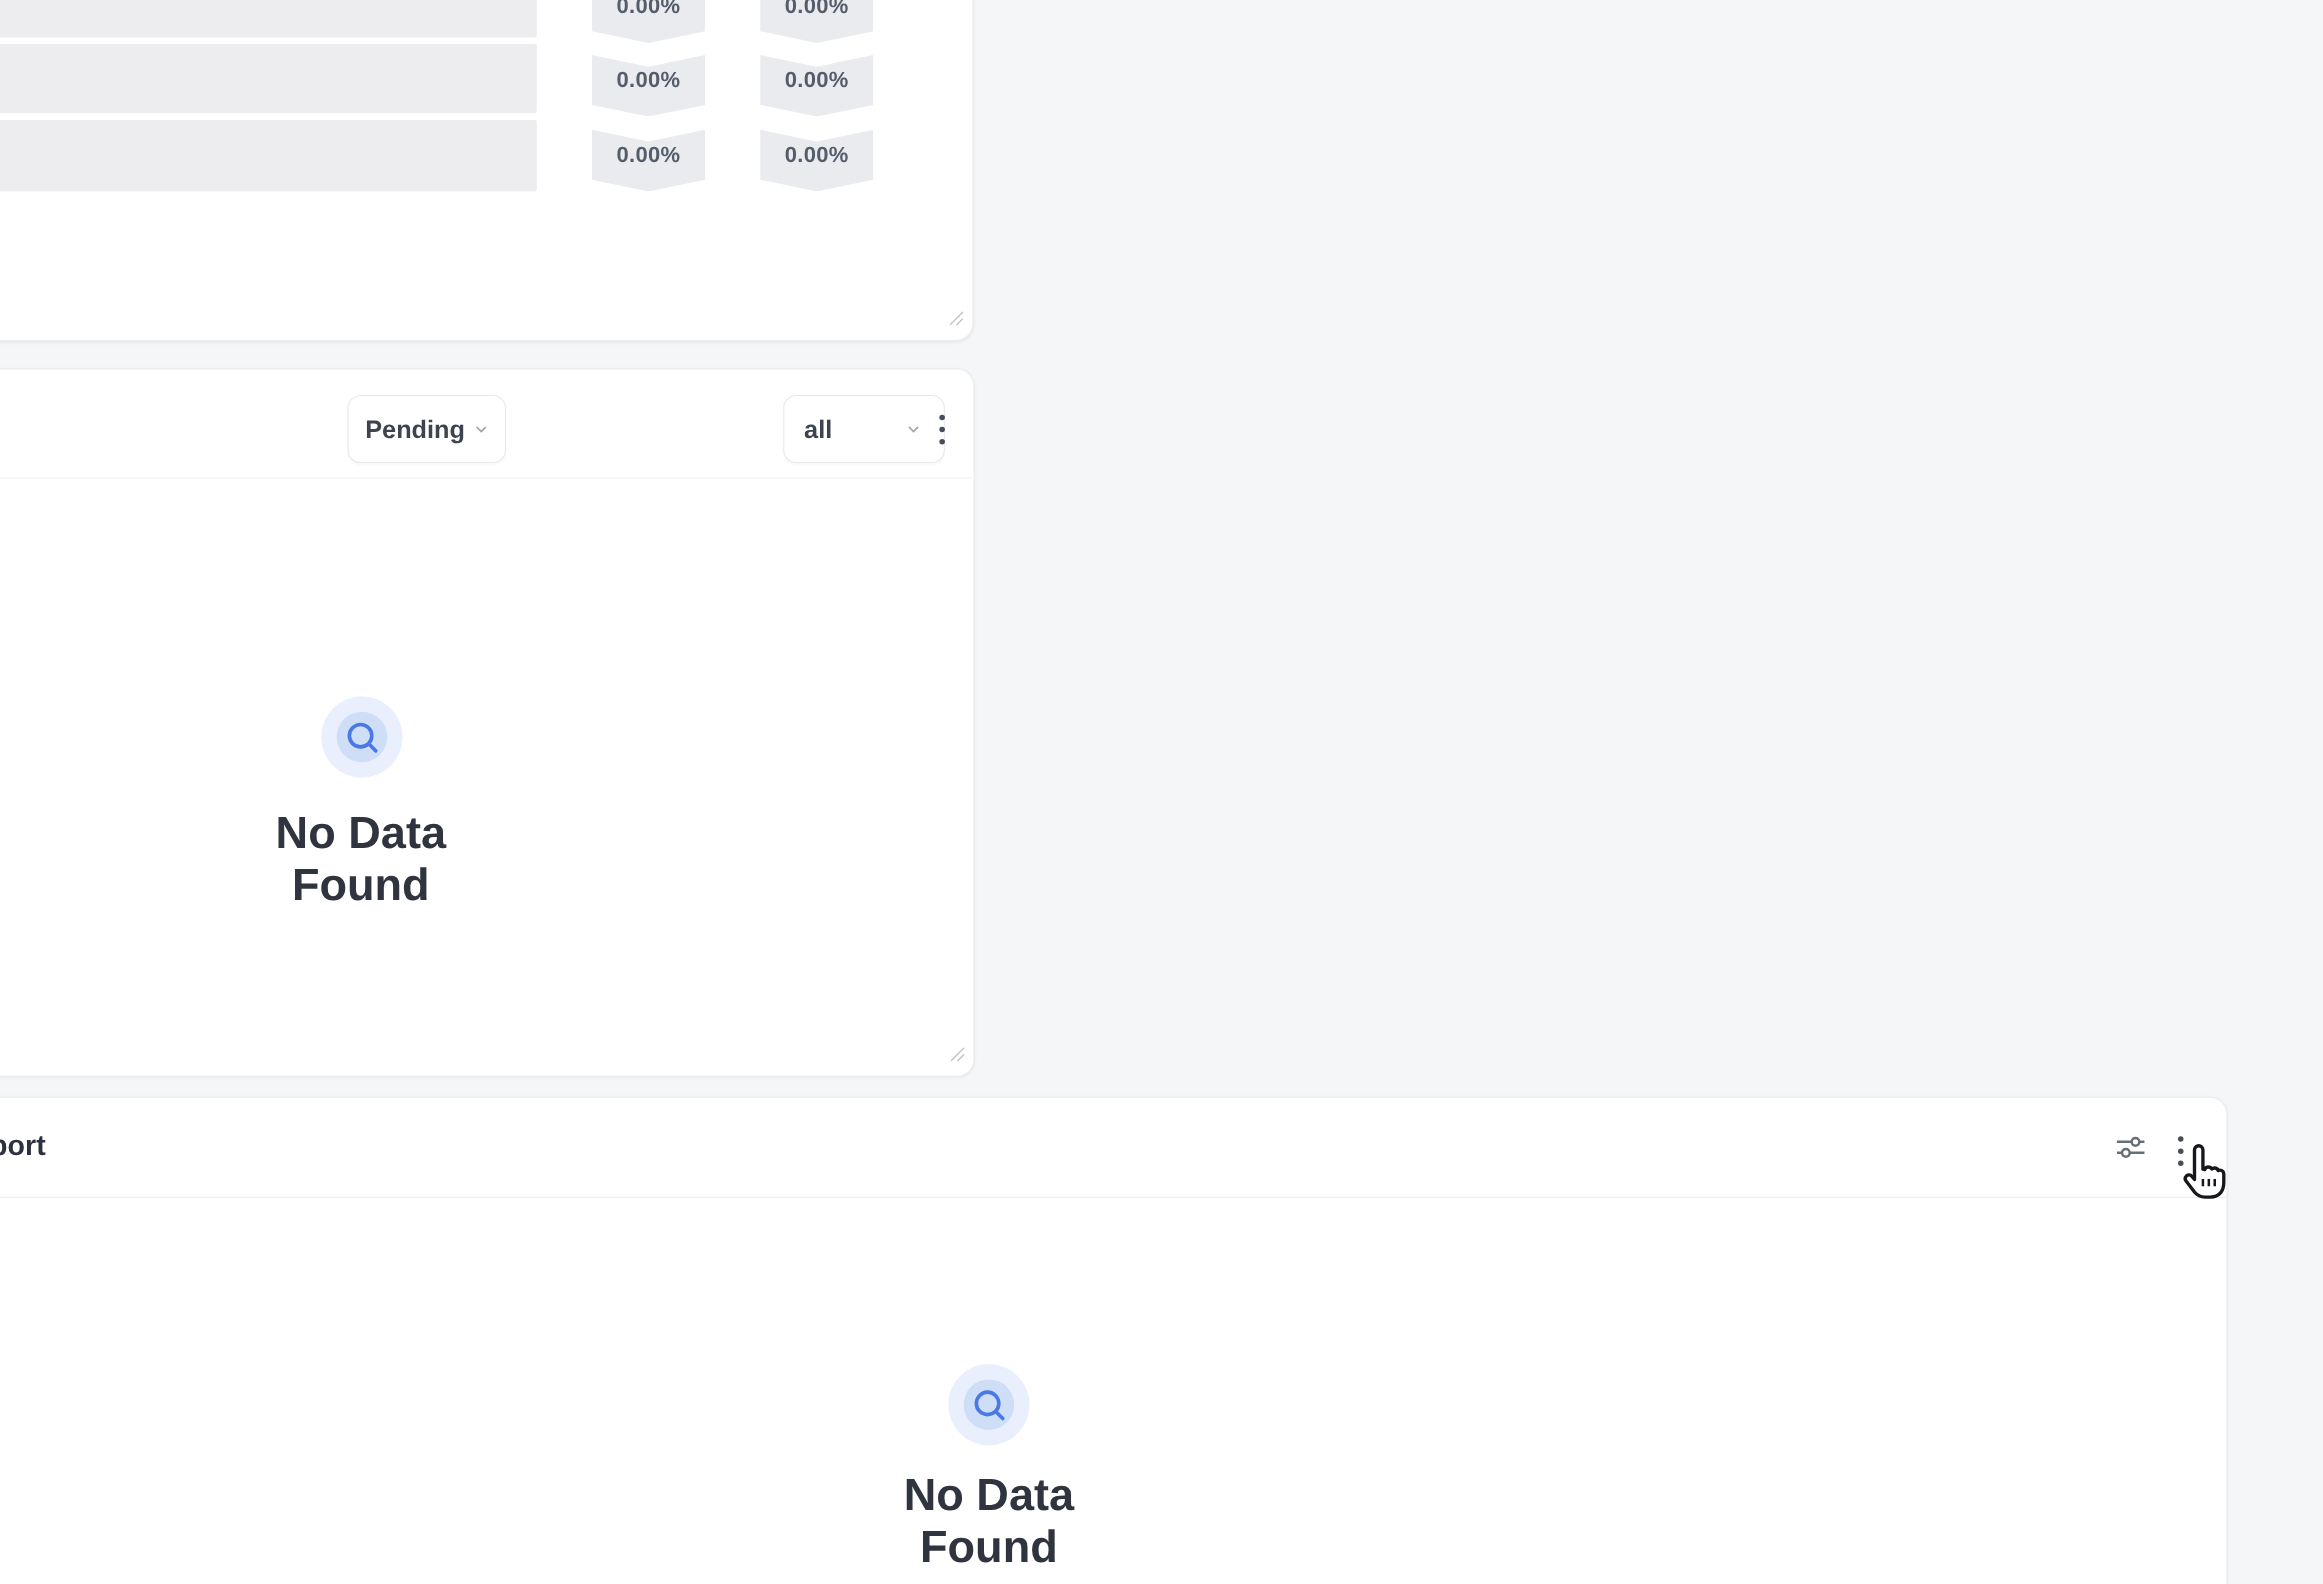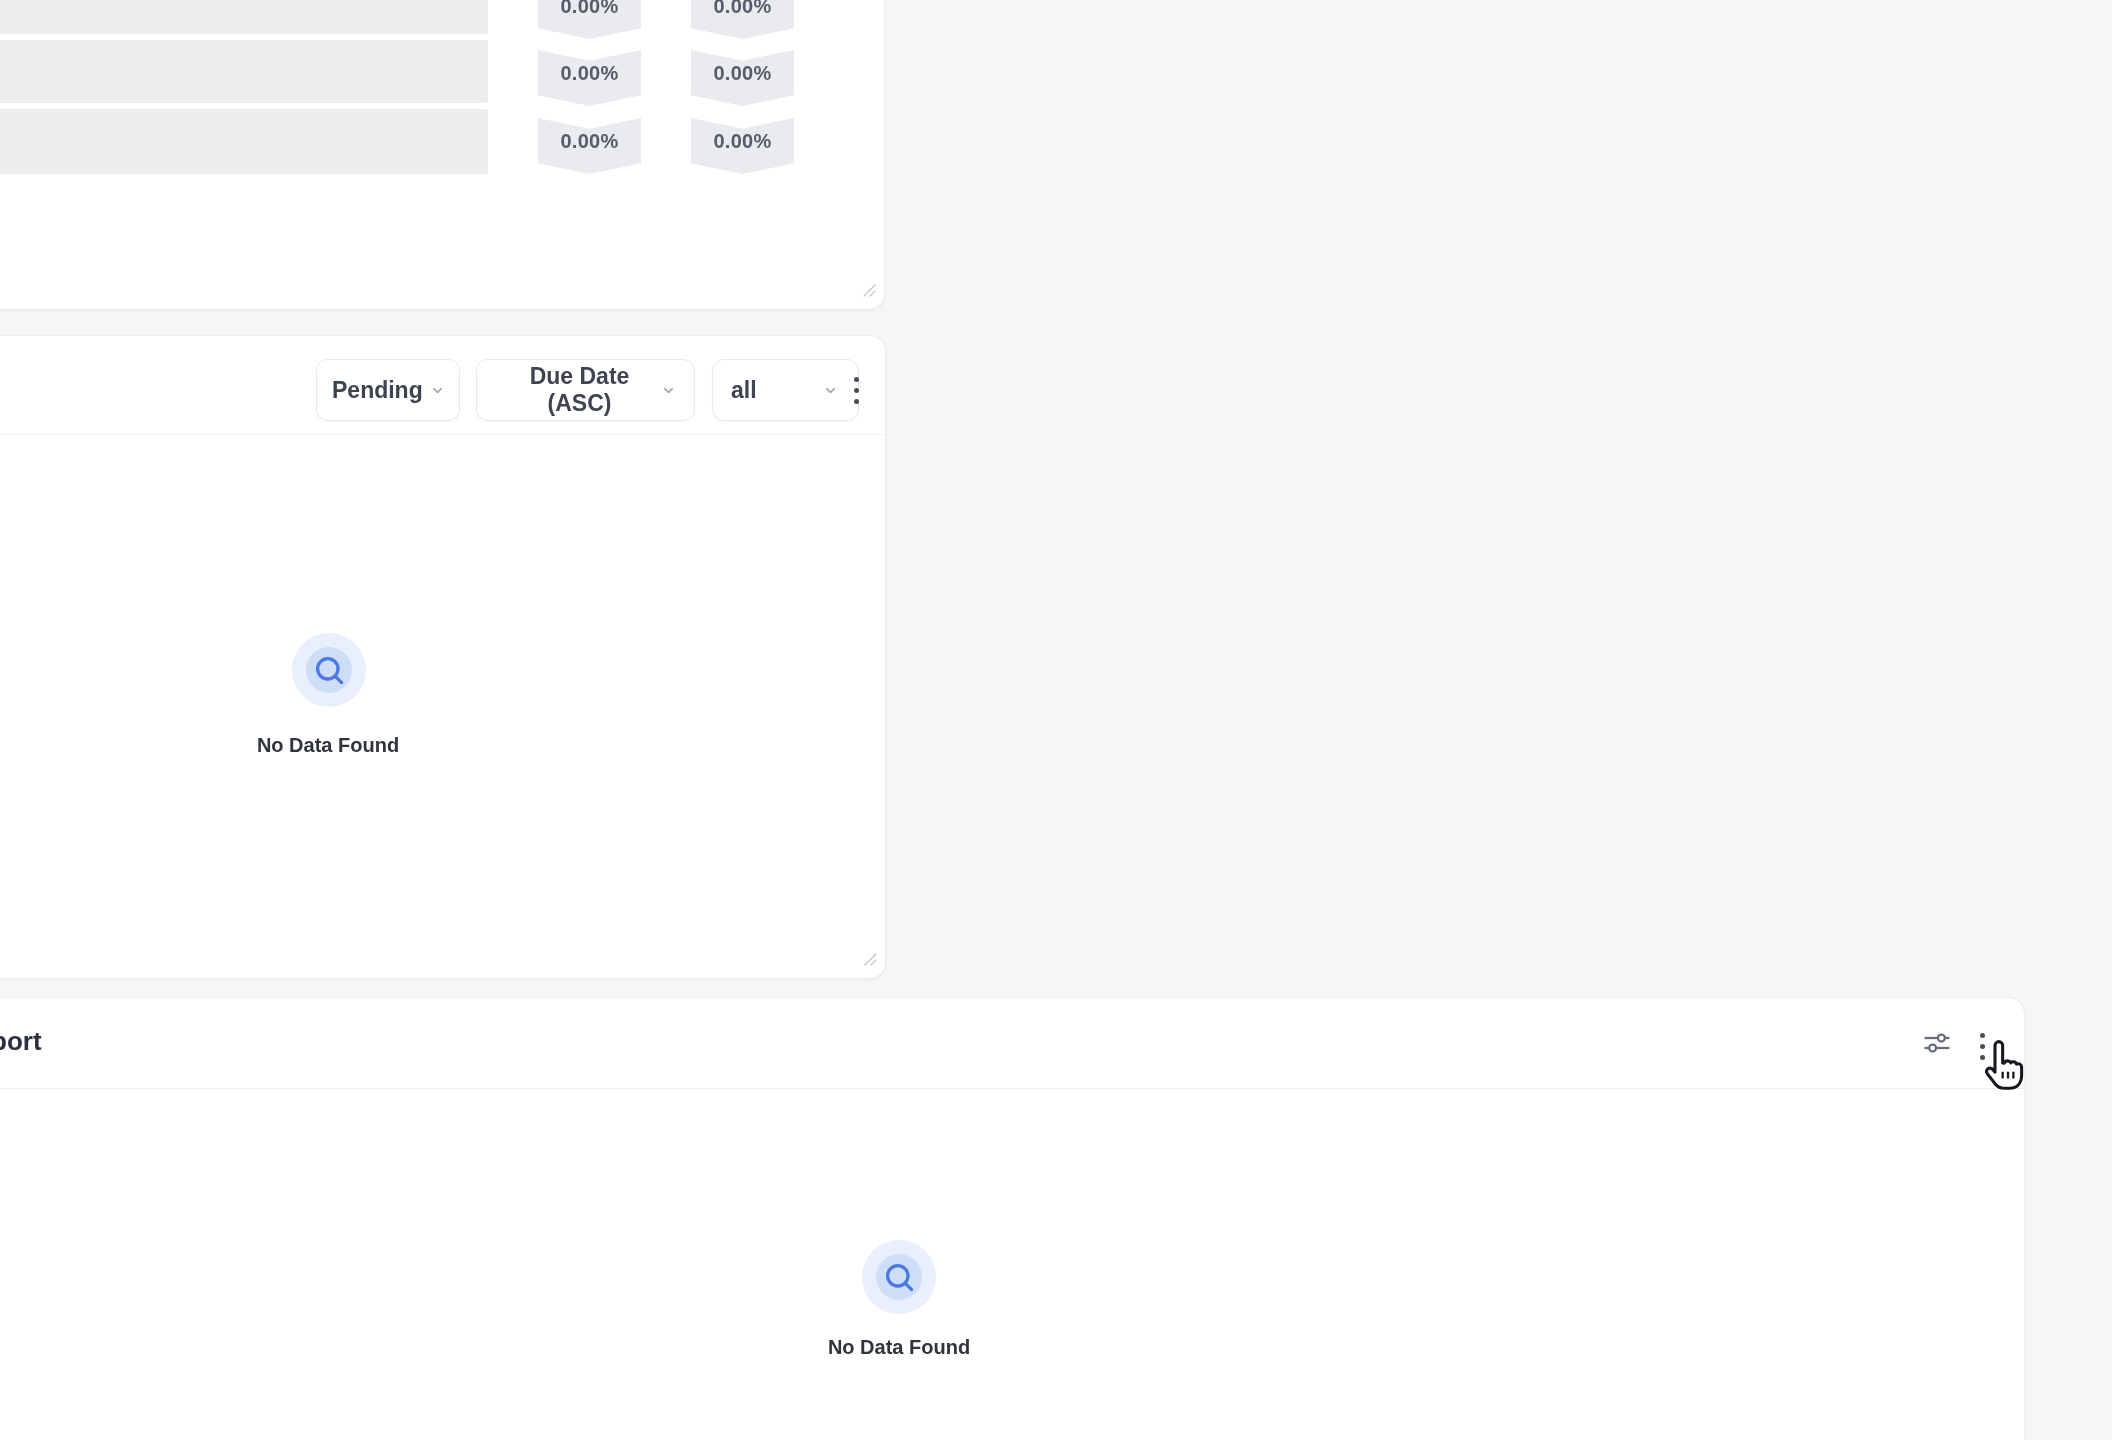--- a/index.html
+++ b/index.html
@@ -37,21 +37,21 @@
   .kebab{
     position:absolute;display:flex;flex-direction:column;align-items:center;
     gap:6px;cursor:pointer;padding:4px;
   }
   .kebab .dot{width:5px;height:5px;border-radius:50%;background:#474d57;}
   
   .halo-outer{position:absolute;width:74px;height:74px;border-radius:50%;background:#e9effc;}
   .halo-inner{position:absolute;width:46px;height:46px;border-radius:50%;background:#cfdef7;}
   .empty-text{
     position:absolute;width:280px;text-align:center;
-    font-size:20px;font-weight:700;color:#2f343e;
+    font-size:41px;font-weight:700;color:#2f343e;
   }
   .grip{position:absolute;right:7px;bottom:7px;cursor:nwse-resize;}
   .hdr-divider{position:absolute;left:0;right:0;height:1px;background:#eff1f3;}
   .card-title{
     position:absolute;font-size:26px;line-height:34px;font-weight:600;color:#2b3140;
     white-space:nowrap;
   }
   .icon-btn{position:absolute;cursor:pointer;display:flex;align-items:center;justify-content:center;}
 </style>
 </head>
@@ -86,28 +86,20 @@
 
   <button class="filter-btn" style="left:555px;top:23px;width:144px;padding:0 14px 0 15px;justify-content:space-between;">
     <span>Pending</span>
     <span class="chev">
       <svg width="15" height="15" viewBox="0 0 24 24" fill="none" stroke="#a3a9b3" stroke-width="2.6" stroke-linecap="round" stroke-linejoin="round">
           <polyline points="6 9 12 15 18 9"></polyline>
         </svg>
     </span>
   </button>
 
-  <button class="filter-btn" style="left:715px;top:23px;width:219px;padding:0 18px 0 21px;justify-content:space-between;">
-    <span>Due Date (ASC)</span>
-    <span class="chev">
-      <svg width="15" height="15" viewBox="0 0 24 24" fill="none" stroke="#a3a9b3" stroke-width="2.6" stroke-linecap="round" stroke-linejoin="round">
-          <polyline points="6 9 12 15 18 9"></polyline>
-        </svg>
-    </span>
-  </button>
 
   <button class="filter-btn" style="left:951px;top:23px;width:147px;padding:0 20px 0 18px;justify-content:space-between;">
     <span>all</span>
     <span class="chev">
       <svg width="15" height="15" viewBox="0 0 24 24" fill="none" stroke="#a3a9b3" stroke-width="2.6" stroke-linecap="round" stroke-linejoin="round">
           <polyline points="6 9 12 15 18 9"></polyline>
         </svg>
     </span>
   </button>
 

